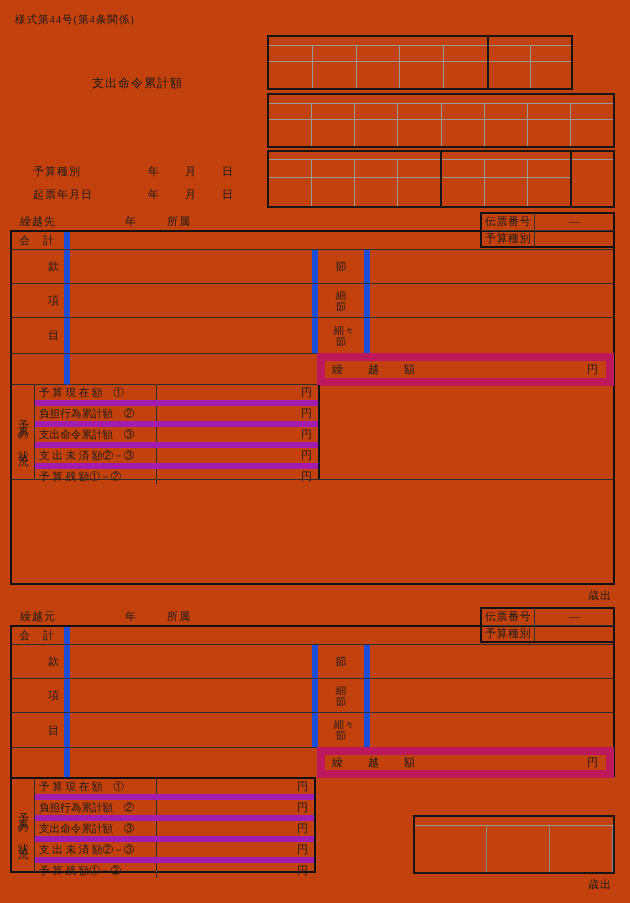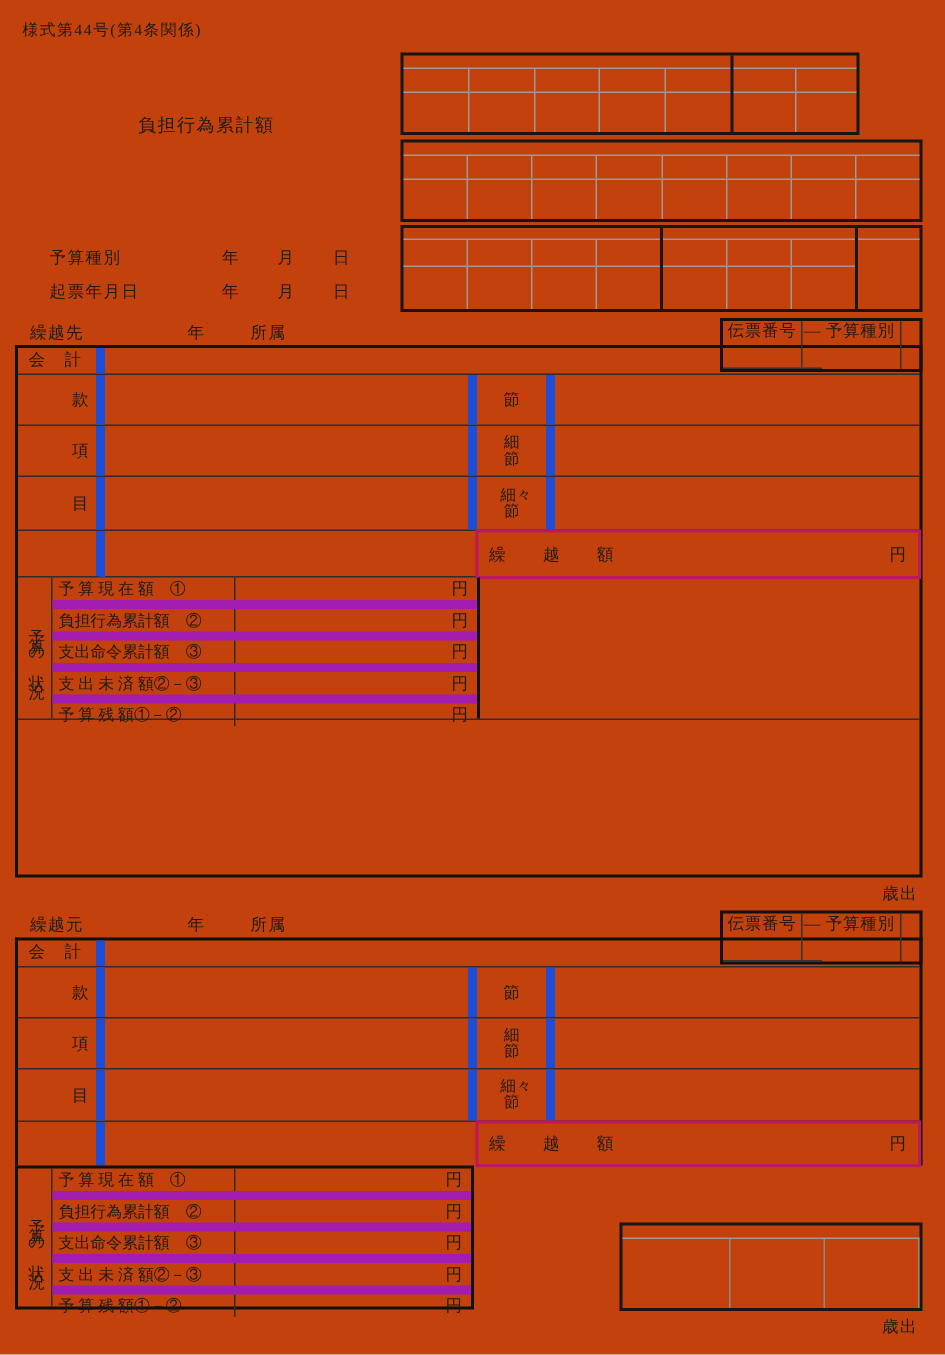--- a/index.html
+++ b/index.html
@@ -12,36 +12,36 @@
   .grid{position:absolute;border:2px solid #161616;display:flex;background:transparent}
   .gsec{display:flex;flex-direction:column;height:100%}
   .gsec.sep{border-left:2px solid #161616}
   .gstrip{border-bottom:1px solid #9a9a9a}
   .grow{display:flex}
   .grow.mid{border-bottom:1px solid #9a9a9a}
   .gc{flex:1;border-right:1px solid #9a9a9a}
   .gc:last-child{border-right:none}
 
   
-  .vbox{position:absolute;width:135px;height:36px;border:2px solid #111;display:flex;}
+  .vbox{position:absolute;width:135px;height:36px;border:2px solid #111;display:flex;flex-direction:column}
   .vrow{flex:1;display:flex}
   .vrow.first{border-bottom:1px solid #333}
   .vlab{width:53px;border-right:1px solid #333;padding-left:3px;line-height:15px;letter-spacing:0.5px}
   .vval{flex:1;text-align:center;line-height:15px}
 
   
   .tbl{position:absolute;border:2px solid #111;display:flex;flex-direction:column}
   .trow{display:flex;border-bottom:1px solid #2e2e2e}
   .trow.nb{border-bottom:none}
   .c{border-right:6px solid #1d4ed8}
   .lab{padding-left:7px;line-height:17px;letter-spacing:1px}
   .lab-r{text-align:right;padding-right:5px;display:flex;align-items:center;justify-content:flex-end}
   .vcen{display:flex;align-items:center;justify-content:center}
   .stack{width:15px;line-height:11px;word-break:break-all;text-align:center;font-size:10.5px}
-  .kbox{flex:1;display:flex;border:2px solid #be185d;margin:-1px}
+  .kbox{flex:1;display:flex;border:8px solid #be185d;margin:-1px}
   .klab{width:100px;display:flex;align-items:center;padding-left:7px;letter-spacing:7px}
   .kval{flex:1;display:flex;align-items:center;justify-content:flex-end;padding-right:8px}
   .statcol{width:306px;display:flex}
   .vtitle{width:23px;border-right:1px solid #2e2e2e;display:flex;align-items:center;justify-content:center;
           writing-mode:vertical-rl;text-orientation:upright;letter-spacing:6px;font-size:11px}
   .srows{flex:1;display:flex;flex-direction:column}
   .srow{flex:1;display:flex;border-bottom:6px solid #a21caf}
   .srow:last-child{border-bottom:none}
   .slab{width:122px;border-right:1px solid #2e2e2e;display:flex;align-items:center;padding-left:4px;font-size:10.6px;white-space:nowrap}
   .sval{flex:1;display:flex;align-items:center;justify-content:flex-end;padding-right:6px}
@@ -54,21 +54,21 @@
   .stampbox{position:absolute;border:2px solid #161616;display:flex;flex-direction:column}
   .stampcells{flex:1;display:flex}
   .stampcells .gc{border-right:1px solid #8a8a8a}
 </style>
 </head>
 <body>
 
 <div class="page">
 
   <div class="t" style="left:15px;top:13px;font-size:10.5px">様式第44号(第4条関係)</div>
-  <div class="t" style="left:92px;top:75px;font-size:12px">負担行為累計額</div>
+  <div class="t" style="left:92px;top:75px;font-size:12px">支出命令累計額</div>
 
   <div class="grid" style="left:267px;top:35px;width:306px;height:55px">
     <div class="gsec" style="width:218px">
       <div class="gstrip" style="height:9px"></div>
       <div class="grow mid" style="height:16px">
           <div class="gc"></div>
           <div class="gc"></div>
           <div class="gc"></div>
           <div class="gc"></div>
           <div class="gc"></div>

